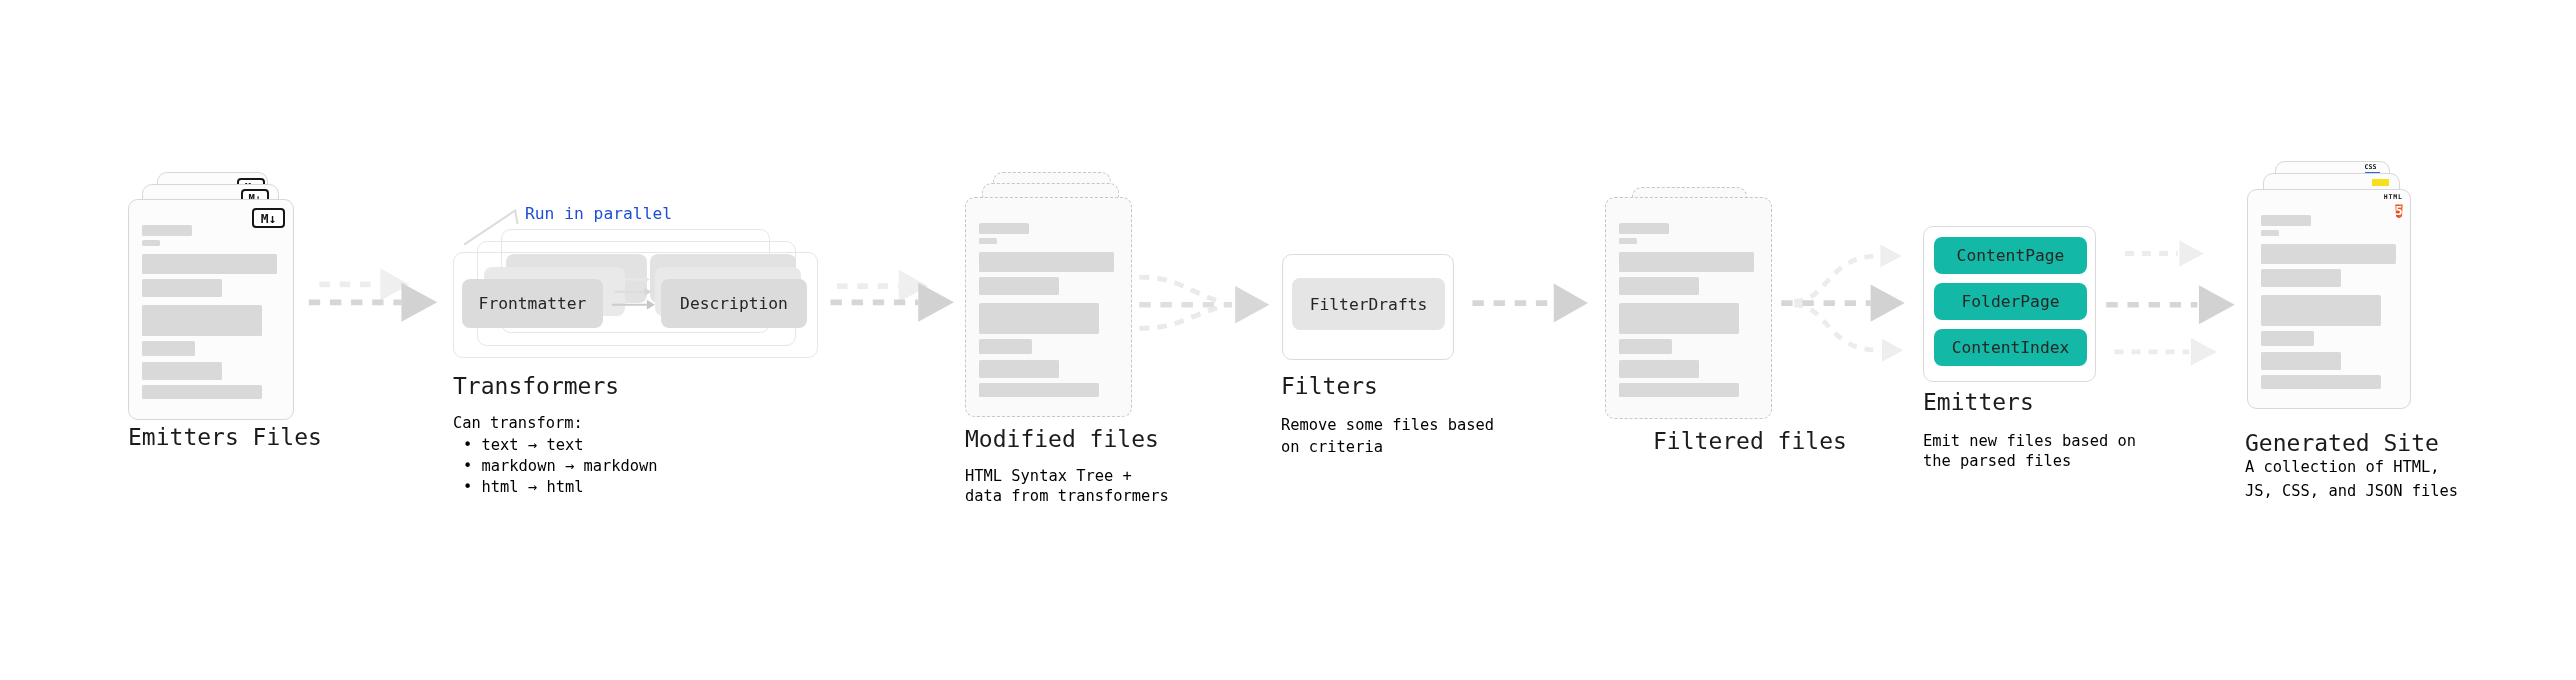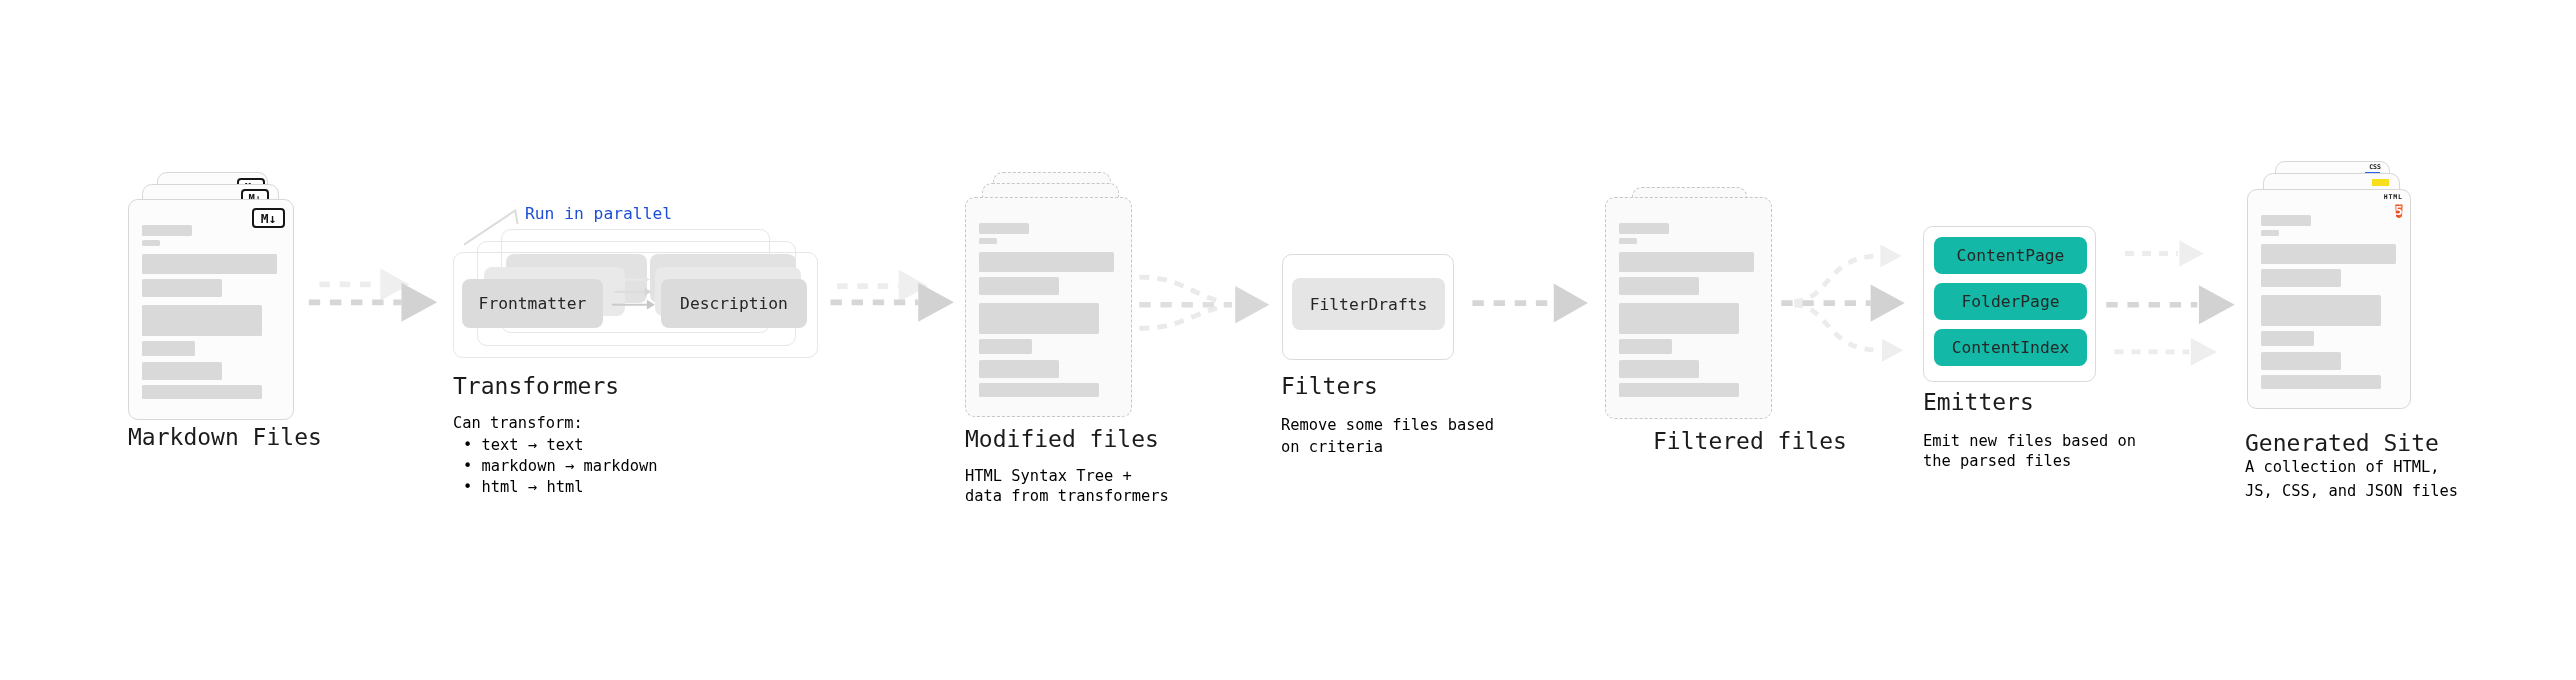--- a/index.html
+++ b/index.html
@@ -34,21 +34,21 @@
   .b4{width:80px;height:18px;margin-top:4.9px;}
   .b5{width:120px;height:31px;margin-top:8.1px;}
   .b6{width:53px;height:14.6px;margin-top:5.7px;}
   .b7{width:80px;height:18px;margin-top:5.7px;}
   .b8{width:120px;height:14.6px;margin-top:4.9px;}
   
   .md-badge{position:absolute;border:2px solid #161616;border-radius:4.1px;background:#ffffff;color:#161616;
     font-weight:bold;display:flex;align-items:center;justify-content:center;box-sizing:border-box;}
   .md-badge.lg{right:8.1px;top:8.1px;width:32.5px;height:20.3px;font-size:13px;}
   .md-badge.sm{width:28.4px;height:18px;font-size:10.6px;}
-  .css-badge{position:absolute;right:8.1px;top:2.4px;width:16.3px;text-align:right;}
+  .css-badge{position:absolute;right:8.1px;top:2.4px;width:16.3px;text-align:left;}
   .css-badge .txt{display:block;font-size:6.5px;line-height:6.5px;font-weight:bold;color:#111;}
   .css-badge .bar{display:block;width:15.4px;height:2.4px;margin:0.8px auto 0;}
   .js-badge{position:absolute;right:9.8px;top:4.9px;width:17px;height:7.3px;}
   .html5{position:absolute;right:7.3px;top:4.1px;width:23px;text-align:right;}
   .html5 .txt{display:block;font-size:6.5px;line-height:7.3px;font-weight:bold;letter-spacing:0.8px;color:#141414;}
   .html5 .shield{width:20.3px;height:22px;margin:0.8px auto 0;color:#fff;font-size:12.2px;font-weight:bold;line-height:20.3px;
     clip-path:polygon(0 0,100% 0,90% 87%,50% 100%,10% 87%);}
   
   .tbox{position:absolute;border:1.2px solid #e6e6e6;border-radius:9.8px;background:transparent;box-sizing:border-box;}
   .t-b{left:501px;top:229px;width:269px;height:104px;}
@@ -96,21 +96,21 @@
         <i class="b1"></i>
           <i class="b2"></i>
           <i class="b3"></i>
           <i class="b4"></i>
           <i class="b5"></i>
           <i class="b6"></i>
           <i class="b7"></i>
           <i class="b8"></i>
       </div>
     </div>
-    <div class="label" style="left:128px;top:426px;">Markdown Files</div>
+    <div class="label" style="left:128px;top:426px;">Emitters Files</div>
   </div>
 
   <div>
     <div class="tbox t-b"></div>
     <div class="tbox t-m"></div>
     <div class="tbox t-f"></div>
     <div class="chip ghost2 fm-g2"></div>
     <div class="chip ghost1 fm-g1"></div>
     <div class="chip fm">Frontmatter</div>
     <div class="chip ghost2 de-g2"></div>

